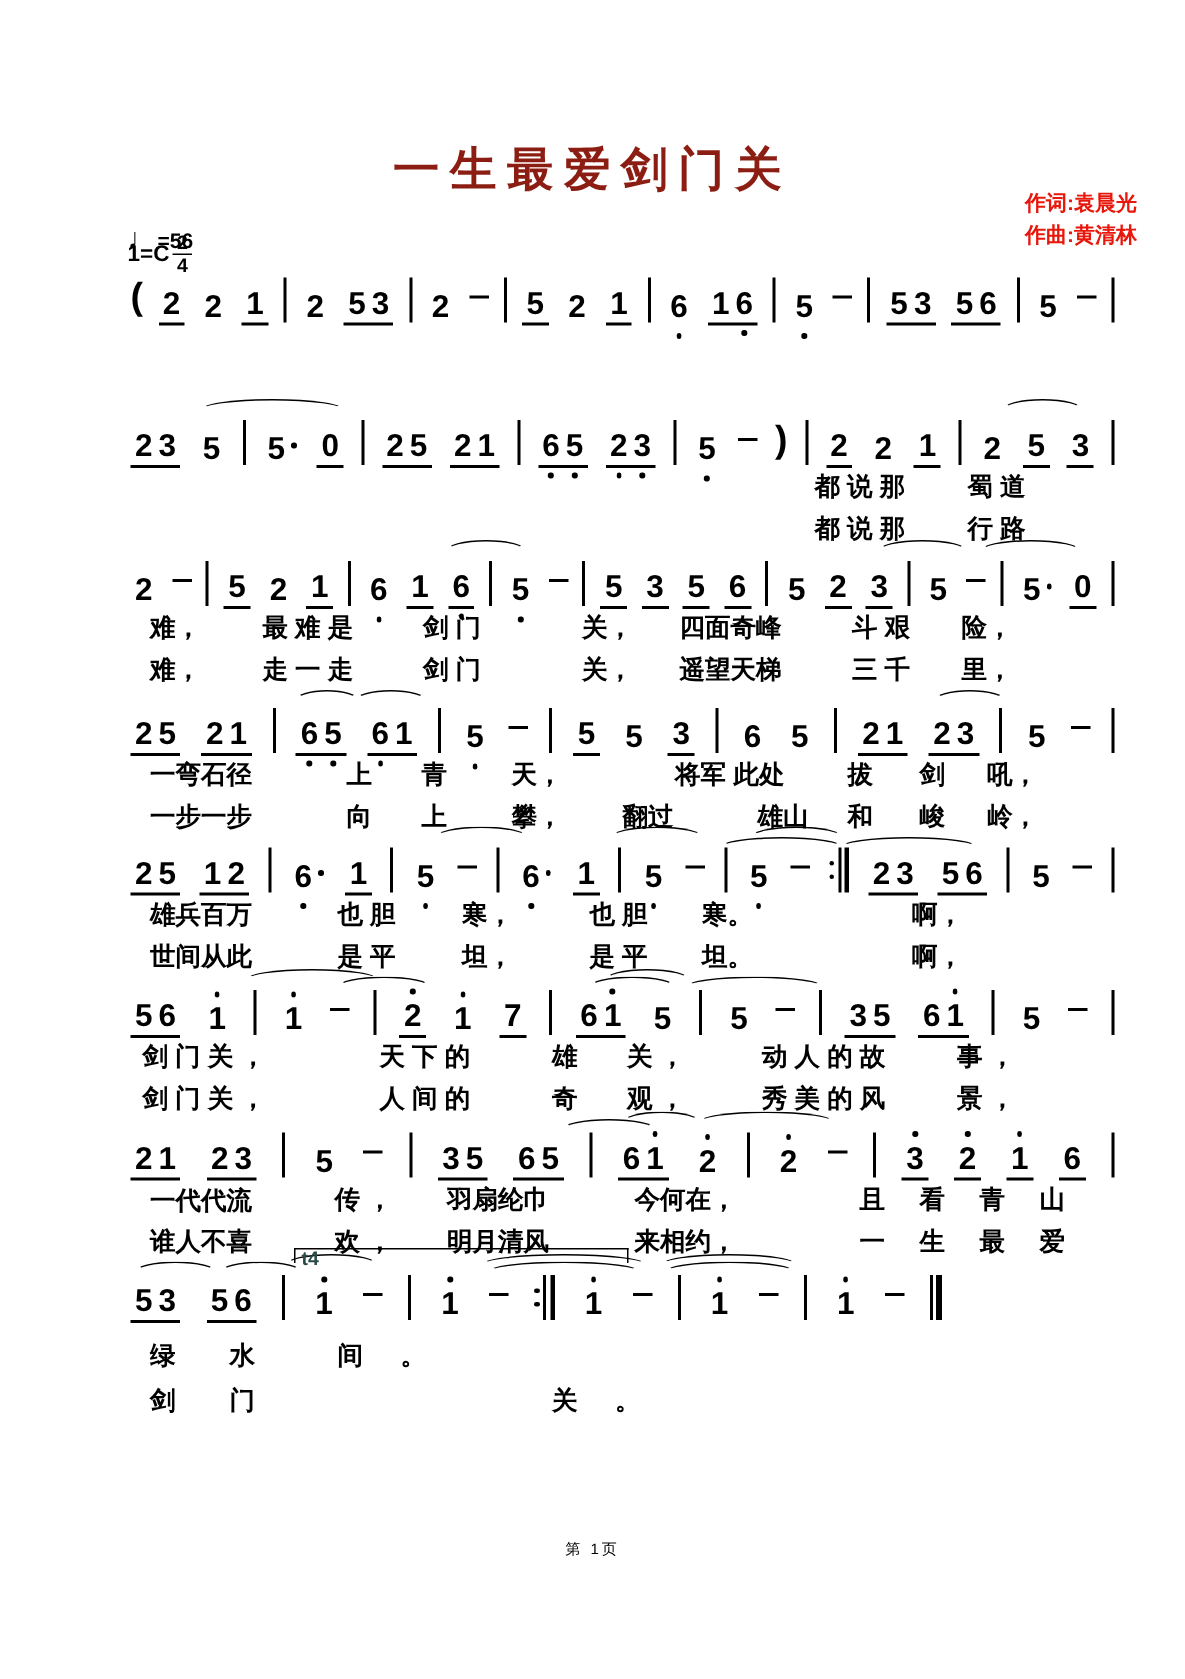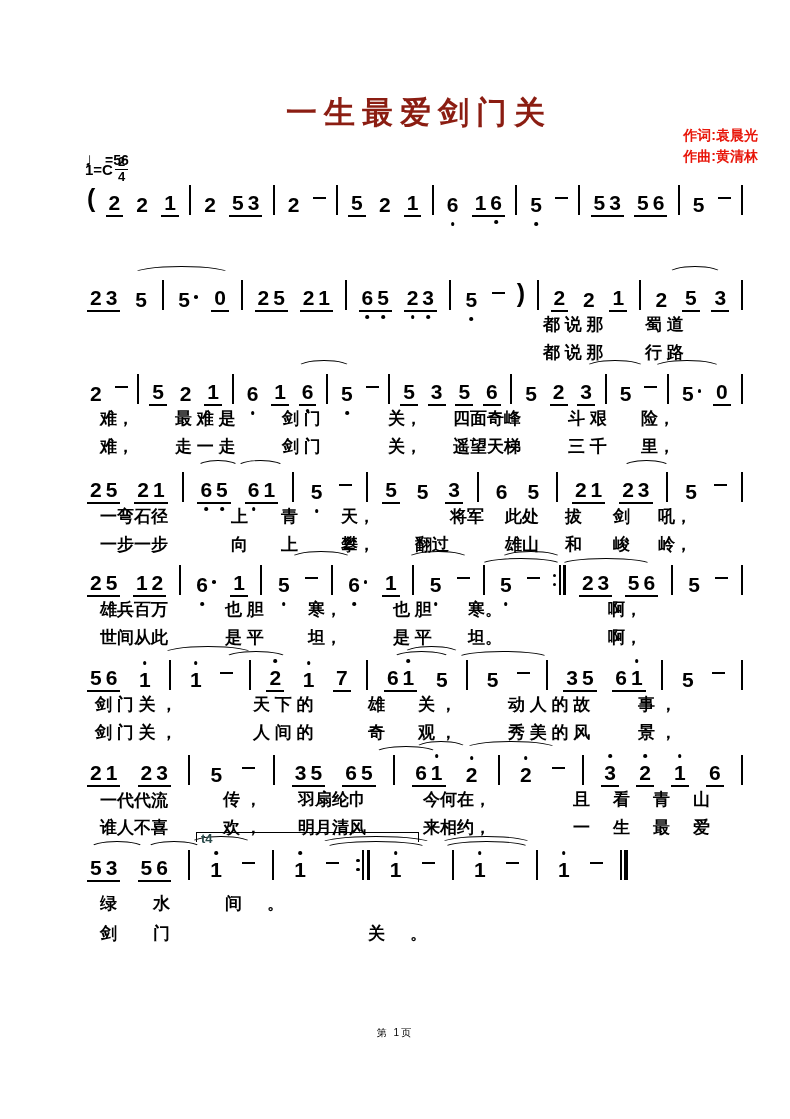--- a/index.html
+++ b/index.html
@@ -2,21 +2,21 @@
 <html><head>
 <meta charset="utf-8">
 <style>
   html,body{margin:0;padding:0;background:#fff;}
   body{width:790px;height:1119px;position:relative;overflow:hidden;
        font-family:"Liberation Sans","DejaVu Sans",sans-serif;color:#000;}
   .page{position:absolute;inset:0;background:#ffffff;}
 
   
   .title{position:absolute;top:92px;left:50%;transform:translateX(-50%);
-         font-size:31px;font-weight:900;letter-spacing:7px;white-space:nowrap;margin-left:24px;}
+         font-size:31px;font-weight:900;letter-spacing:7px;white-space:nowrap;}
   .keysig{position:absolute;top:120px;left:85px;font-size:15px;font-weight:bold;display:flex;align-items:center;gap:2px;margin-top:35px;}
   .meter{display:inline-flex;flex-direction:column;align-items:center;font-size:13px;font-weight:bold;line-height:1.1;}
   .meter .num{border-bottom:1.5px solid #000;padding:0 3px;}
   .meter .den{padding:0 3px;}
   .tempo{position:absolute;top:149px;left:85px;font-size:14px;font-weight:bold;display:flex;align-items:center;}
   .tempo .gl{font-size:19px;margin-right:1px;}
   .credits{position:absolute;top:125px;right:32px;text-align:left;font-size:14px;font-weight:bold;line-height:1.5;}
 
   
   .system{position:absolute;left:85px;height:100px;}
@@ -349,21 +349,21 @@
             <span class="d">5</span>
           </span>
           <span class="dash"></span>
           <span class="bar"></span>
         </div>
         <span class="lyr" style="left: 15px; top: 38px;">一弯石径</span>
         <span class="lyr" style="left: 146px; top: 38px;">上</span>
         <span class="lyr" style="left: 196px; top: 38px;">青</span>
         <span class="lyr" style="left: 256px; top: 38px;">天，</span>
         <span class="lyr" style="left: 330px; top: 38px; margin-left: 35px;">将军</span>
-        <span class="lyr" style="left: 420px; top: 38px;">此处</span>
+        <span class="lyr" style="left: 404px; top: 38px;">此处</span>
         <span class="lyr" style="left: 480px; top: 38px;">拔</span>
         <span class="lyr" style="left: 528px; top: 38px;">剑</span>
         <span class="lyr" style="left: 573px; top: 38px;">吼，</span>
         <span class="lyr" style="left: 15px; top: 66px;">一步一步</span>
         <span class="lyr" style="left: 146px; top: 66px;">向</span>
         <span class="lyr" style="left: 196px; top: 66px;">上</span>
         <span class="lyr" style="left: 256px; top: 66px;">攀，</span>
         <span class="lyr" style="left: 330px; top: 66px;">翻过</span>
         <span class="lyr" style="left: 420px; top: 66px;">雄山</span>
         <span class="lyr" style="left: 480px; top: 66px;">和</span>

